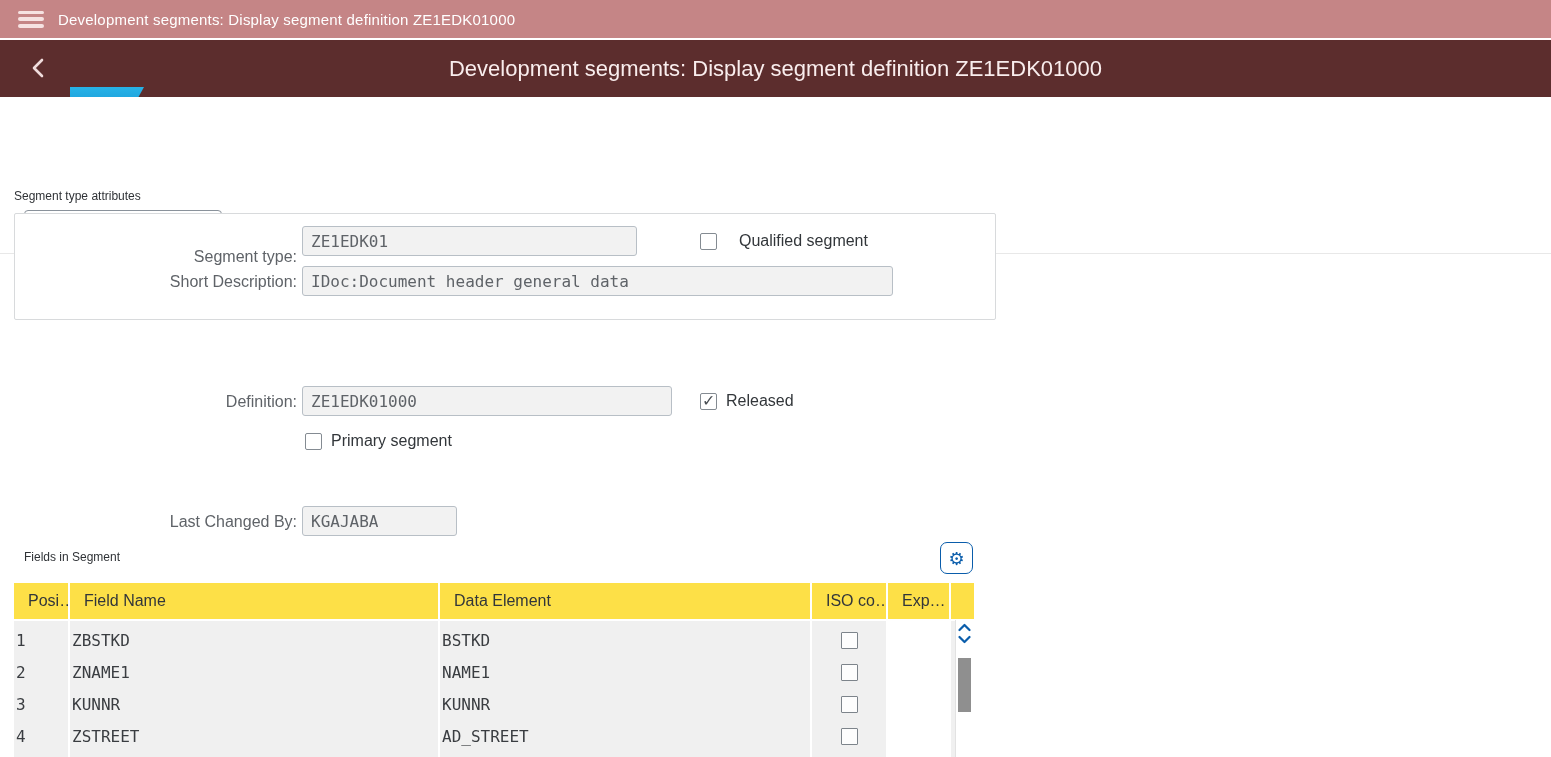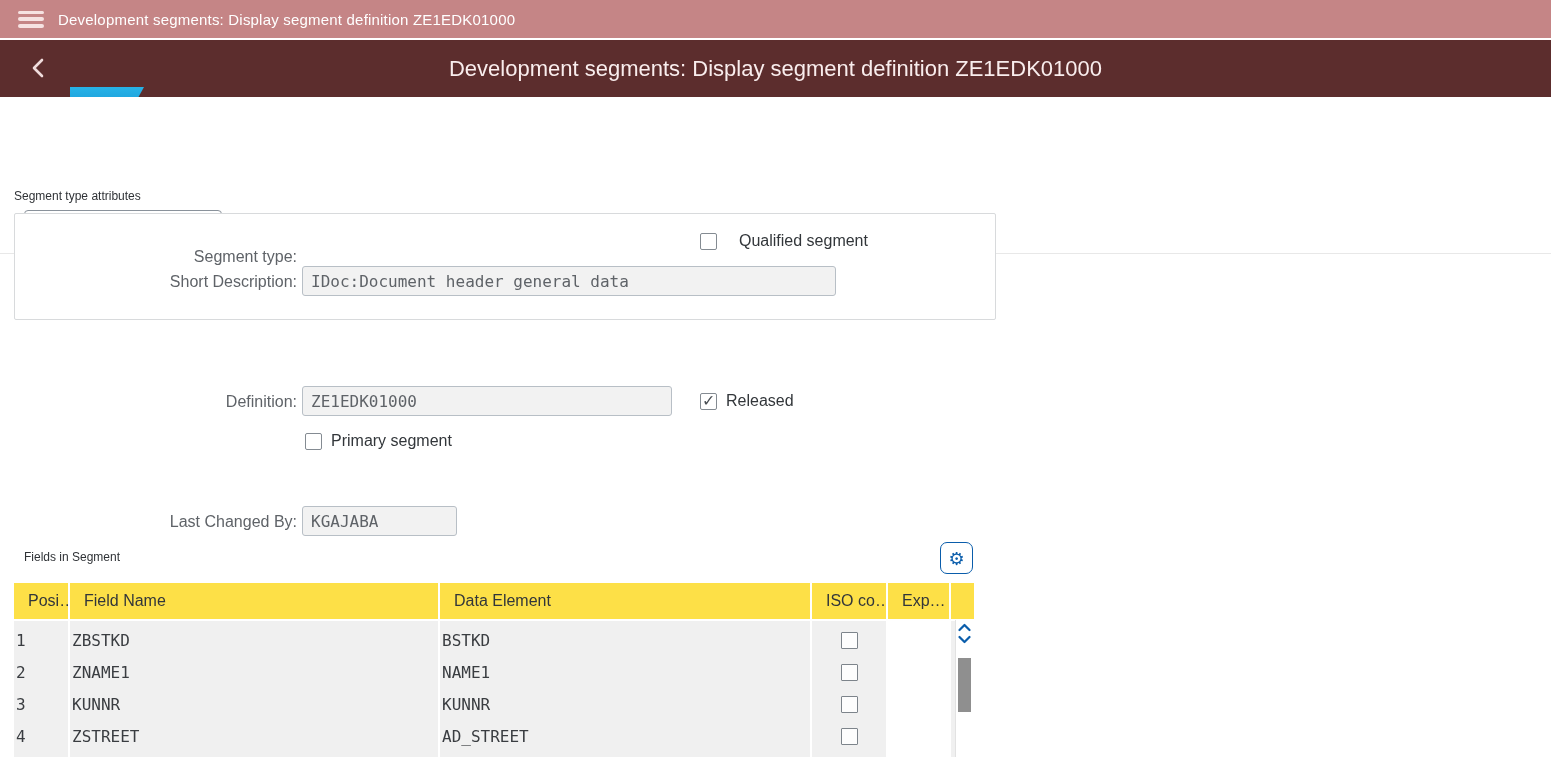--- a/index.html
+++ b/index.html
@@ -150,25 +150,26 @@
     </div>
 
     <div class="toolbar-divider"></div>
   </div>
 
   <div class="section-title" style="left:14px; top:189px;">Segment type attributes</div>
 
   <div class="groupbox"></div>
 
   <div class="fld-label" style="left:97px; top:248px; width:200px;">Segment type:</div>
+  <div class="fld-input" style="left:302px; top:226px; width:335px;">ZE1EDK01</div>
   <span class="cb" style="left:700px; top:233px;"></span>
   <div class="cb-label" style="left:726px; top:232px;margin-left:13px;">Qualified segment</div>
 
   <div class="fld-label" style="left:97px; top:273px; width:200px;">Short Description:</div>
-  <div class="fld-input" style="left:302px; top:266px; width:534px;">IDoc:Document header general data</div>
+  <div class="fld-input" style="left:302px; top:266px; width:591px;">IDoc:Document header general data</div>
 
   <div class="fld-label" style="left:97px; top:393px; width:200px;">Definition:</div>
   <div class="fld-input" style="left:302px; top:386px; width:370px;">ZE1EDK01000</div>
   <span class="cb checked" style="left:700px; top:393px;"></span>
   <div class="cb-label" style="left:726px; top:392px;">Released</div>
 
   <span class="cb" style="left:305px; top:433px;"></span>
   <div class="cb-label" style="left:331px; top:432px;">Primary segment</div>
 
   <div class="fld-label" style="left:97px; top:513px; width:200px;">Last Changed By:</div>

